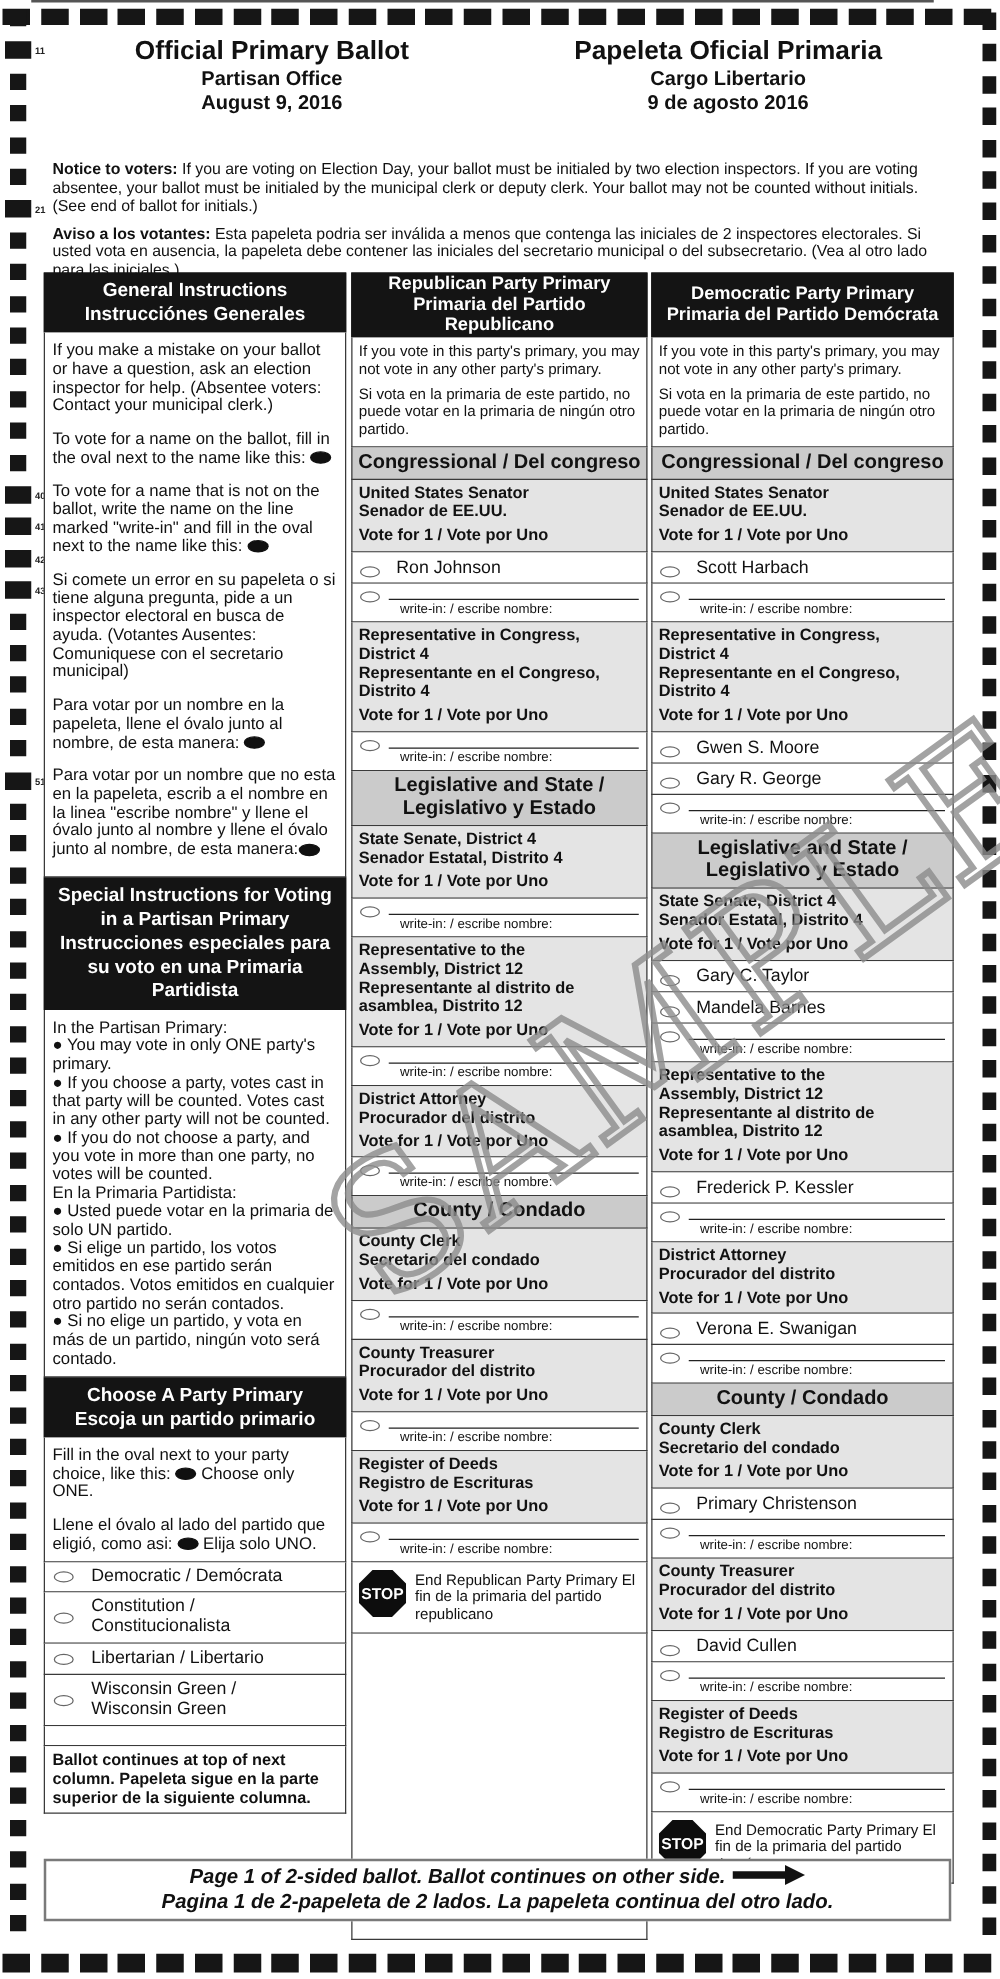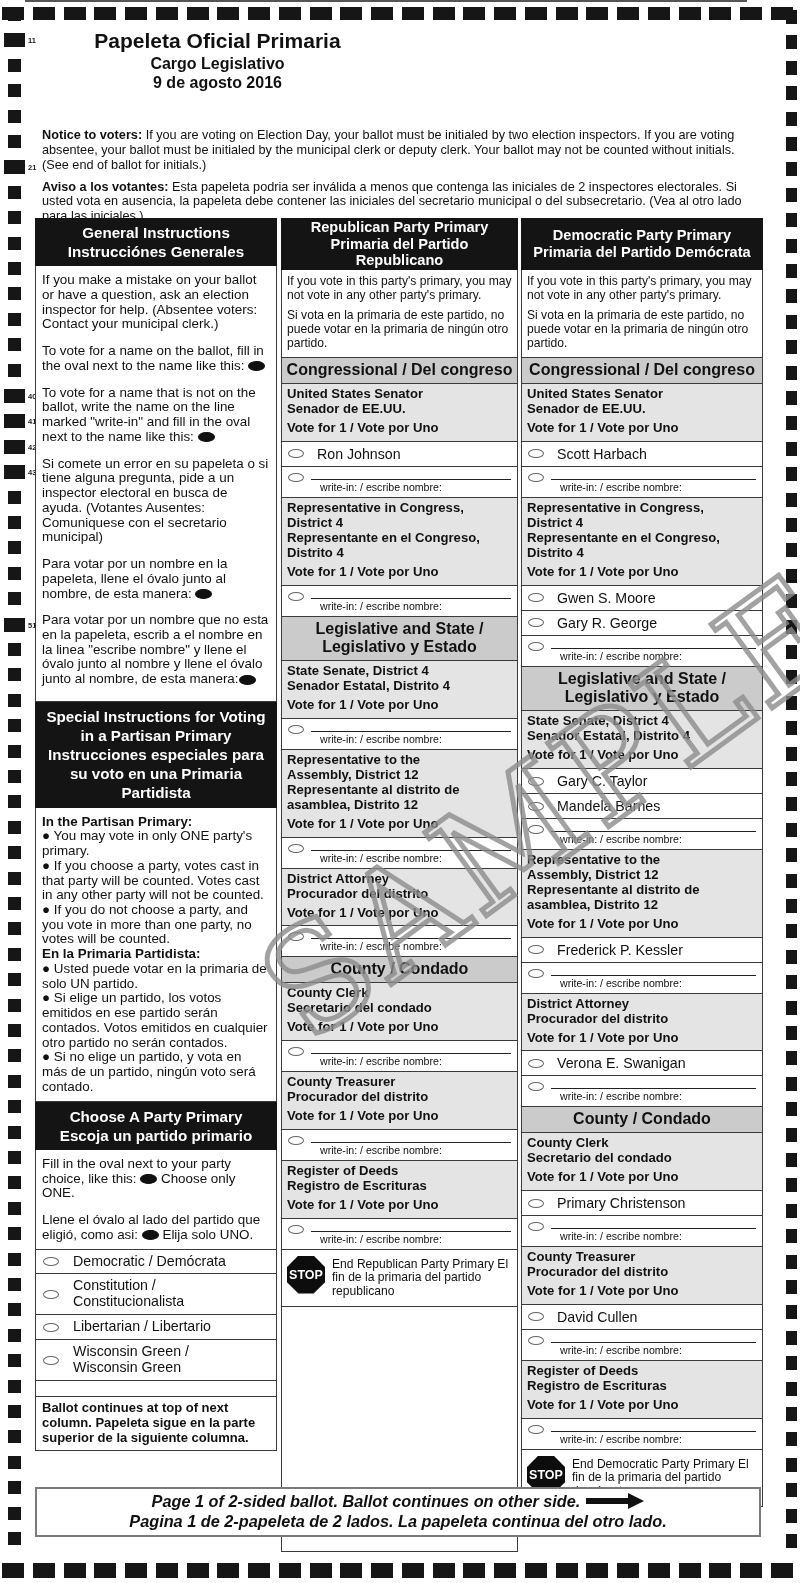--- a/index.html
+++ b/index.html
@@ -24,37 +24,37 @@
   .col { position:absolute; top:218px; }
   #col-general { left:35px;  width:242px; }
   #col-rep     { left:281px; width:237px; }
   #col-dem     { left:521px; width:242px; }
 
   .blkhdr { background:#141414; color:#fff; font-weight:bold; text-align:center; padding:4px 2px; border:1px solid #141414; }
   .blkhdr div { font-size:15.2px; line-height:1.26; }
 
   .ibox { border:1.3px solid #3a3a3a; border-top:none; background:#fff; padding:7px 6px 2px; font-size:13.4px; line-height:1.1; }
   .ibox p { margin:0 0 12px 0; }
-  .ibox .bld { font-weight:bold; }
+  .ibox .bld { font-weight:normal; }
 
   .prow { display:flex; align-items:center; gap:14px; border:1.3px solid #3a3a3a; border-top:none; background:#fff; padding:4px 7px; font-size:14.2px; line-height:1.12; min-height:24px; }
   .spacer { border:1.3px solid #3a3a3a; border-top:none; height:16px; background:#fff; }
   .contbox { border:1.3px solid #3a3a3a; border-top:none; padding:4px 6px; font-weight:bold; font-size:13px; line-height:1.15; background:#fff; }
 
   .phdr { height:52px; background:#141414; color:#fff; font-weight:bold; text-align:center; display:flex; flex-direction:column; justify-content:center; border:1px solid #141414; }
   .phdr div { font-size:14.6px; line-height:1.16; }
   .pnote { border:1.3px solid #3a3a3a; border-top:none; background:#fff; padding:5px 5px 7px; font-size:12.1px; line-height:1.13; }
   .pnote p { margin:0; }
   .pnote p + p { margin-top:7px; }
 
   .section { background:#cbcbcb; border:1.3px solid #3a3a3a; border-top:none; text-align:center; font-weight:bold; font-size:16px; line-height:1.18; padding:3px 1px; }
   .office { background:#e4e4e4; border:1.3px solid #3a3a3a; border-top:none; font-weight:bold; font-size:13.1px; line-height:1.14; padding:3px 5px 5px; }
   .office .vote { margin-top:4px; }
 
-  .rowc { display:flex; align-items:center; gap:13px; border:1.3px solid #3a3a3a; border-top:none; background:#fff; padding:4px 6px; font-size:14.2px; min-height:22px; }
+  .rowc { display:flex; align-items:flex-end; gap:13px; border:1.3px solid #3a3a3a; border-top:none; background:#fff; padding:4px 6px; font-size:14.2px; min-height:22px; }
   .roww { display:flex; align-items:flex-start; border:1.3px solid #3a3a3a; border-top:none; background:#fff; padding:4px 6px 3px; }
   .roww .oval { margin-top:2px; }
   .wl { flex:1; margin-left:7px; margin-top:8px; border-top:1.3px solid #222; }
   .wlab { display:block; font-size:10.6px; padding:1px 0 1px 9px; }
 
   .stoprow { display:flex; gap:7px; border:1.3px solid #3a3a3a; border-top:none; background:#fff; padding:6px 5px 7px; align-items:flex-start; }
   .stopoct { flex:0 0 38px; width:38px; height:38px; background:#0d0d0d; color:#fff; font-weight:bold; font-size:12.5px; display:flex; align-items:center; justify-content:center; clip-path:polygon(30% 0,70% 0,100% 30%,100% 70%,70% 100%,30% 100%,0 70%,0 30%); }
   .stoptxt { font-size:12.1px; line-height:1.14; padding-top:2px; }
   .filler { border:1.3px solid #3a3a3a; border-top:none; height:245px; background:#fff; }
 
@@ -253,22 +253,27 @@
       <div class="mark" style="left: 786px; top: 1432.4px; width: 11px; height: 14px;"></div>
       <div class="mark" style="left: 786px; top: 1457.8px; width: 11px; height: 14px;"></div>
       <div class="mark" style="left: 786px; top: 1483.2px; width: 11px; height: 14px;"></div>
       <div class="mark" style="left: 786px; top: 1508.6px; width: 11px; height: 14px;"></div>
       <div class="mark" style="left: 786px; top: 1534px; width: 11px; height: 14px;"></div>
     </div>
   <div class="topline"></div>
 
   <div class="titles">
     <div class="tblock">
+      <div class="t1">Official Primary Ballot</div>
+      <div class="t2">Partisan Office</div>
+      <div class="t2">August 9, 2016</div>
+    </div>
+    <div class="tblock">
       <div class="t1">Papeleta Oficial Primaria</div>
-      <div class="t2">Cargo Legislativo</div>
+      <div class="t2">Cargo Libertario</div>
       <div class="t2">9 de agosto 2016</div>
     </div>
   </div>
 
   <div class="notices">
     <p><b>Notice to voters:</b><span> If you are voting on Election Day, your ballot must be initialed by two election inspectors.  If you are voting absentee, your ballot must be initialed by the municipal clerk or deputy clerk.  Your ballot may not be counted without initials.  (See end of ballot for initials.)</span></p>
     <p><b>Aviso a los votantes:</b><span>  Esta papeleta podria ser inválida a menos que contenga las iniciales de 2 inspectores electorales.  Si usted vota en ausencia, la papeleta debe contener las iniciales del secretario municipal o del subsecretario.  (Vea al otro lado para las iniciales.)</span></p>
   </div>
 
   <div class="col" id="col-general">

